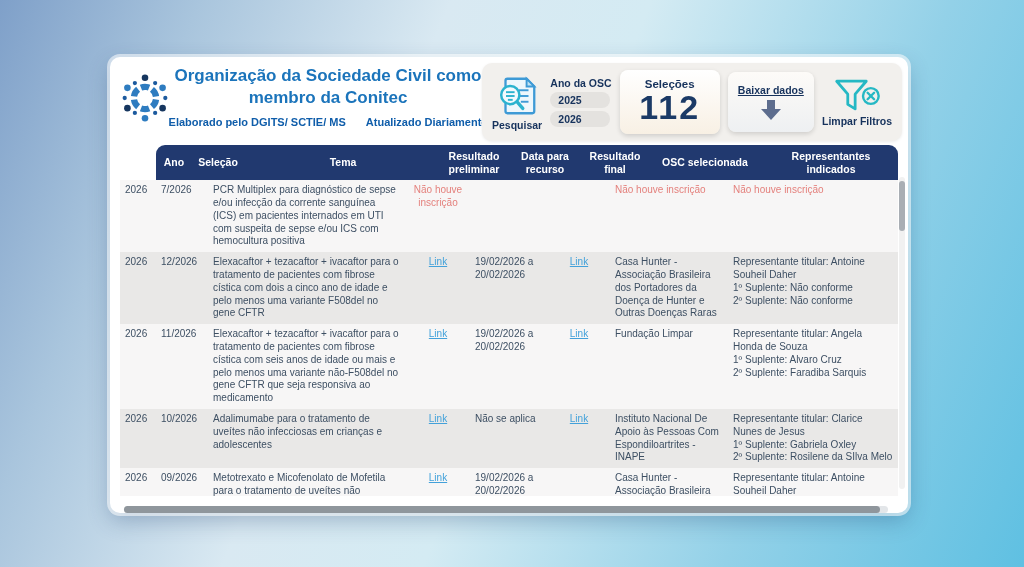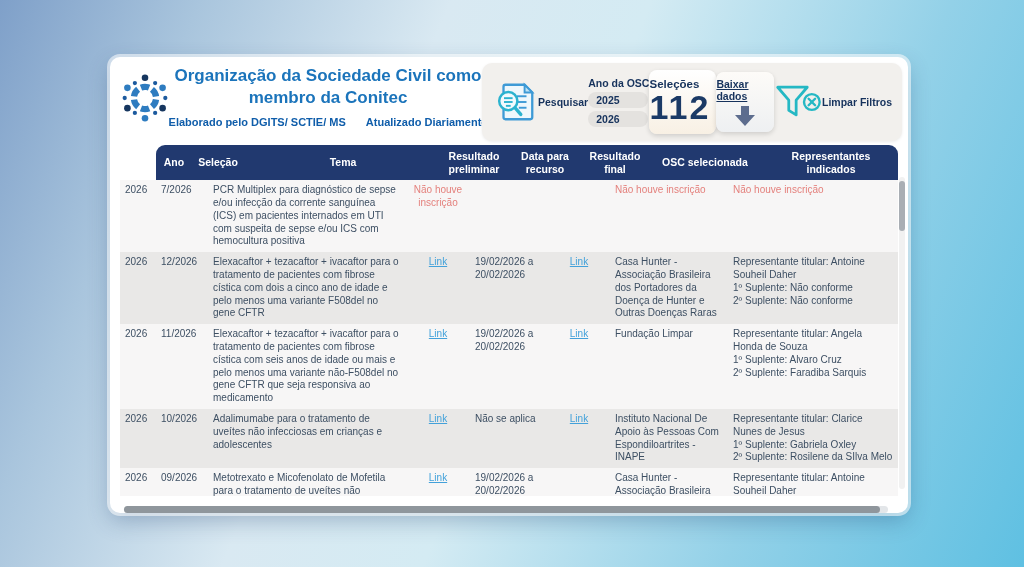--- a/index.html
+++ b/index.html
@@ -13,27 +13,27 @@
   
   .logo{position:absolute;left:6px;top:12px;width:58px;height:58px;}
   .titleblock{position:absolute;left:62px;top:8px;width:312px;text-align:center;}
   .title{font-size:17px;line-height:1.3;font-weight:bold;color:#1b74bb;}
   .subrow{margin-top:7px;display:flex;justify-content:center;gap:20px;}
   .subrow span{font-size:11px;font-weight:bold;color:#0f5daa;white-space:nowrap;}
   
   .controls{position:absolute;left:372px;top:6px;width:420px;height:78px;background:#f2f0ed;
     border-radius:10px;display:flex;align-items:center;justify-content:space-between;padding:0 10px;box-sizing:border-box;
     box-shadow:0 1px 3px rgba(0,0,0,.08);}
-  .ctl{display:flex;flex-direction:row;align-items:center;}
+  .ctl{display:flex;flex-direction:column;align-items:center;}
   .ctl-label{font-size:10.5px;font-weight:bold;color:#16325c;white-space:nowrap;}
   .yearbox{display:flex;flex-direction:column;align-items:flex-start;}
   .yearbtn{width:60px;height:16px;margin-top:3px;background:#e4e2df;border:none;border-radius:8px;
     font-family:inherit;font-size:10.5px;font-weight:bold;color:#16325c;text-align:left;padding:1px 8px;cursor:pointer;}
   .kpi{width:100px;height:64px;border-radius:8px;background:linear-gradient(180deg,#ffffff,#f8f0e4);
-    box-shadow:0 2px 5px rgba(0,0,0,.15);display:flex;flex-direction:column;justify-content:center;}
+    box-shadow:0 2px 5px rgba(0,0,0,.15);display:flex;flex-direction:column;align-items:center;justify-content:center;}
   .kpi-label{font-size:11.5px;font-weight:bold;color:#16325c;}
   .kpi-value{font-size:34px;font-weight:600;color:#1b3a66;letter-spacing:2px;line-height:1.05;}
   .dl{width:86px;height:60px;border-radius:8px;background:linear-gradient(180deg,#fdfbf8,#eef0f2);
     box-shadow:0 2px 5px rgba(0,0,0,.15);display:flex;flex-direction:column;align-items:center;justify-content:center;gap:3px;cursor:pointer;}
   .dl-label{font-size:10.5px;font-weight:bold;color:#16325c;text-decoration:underline;}
   .clear{cursor:pointer;}
   
   .table{position:absolute;left:10px;top:88px;width:778px;height:358px;}
   .thead{display:grid;grid-template-columns:36px 52px 198px 64px 78px 62px 118px 1fr;
     background:#21396f;border-radius:9px 9px 0 0;color:#ffffff;margin-left:36px;}

